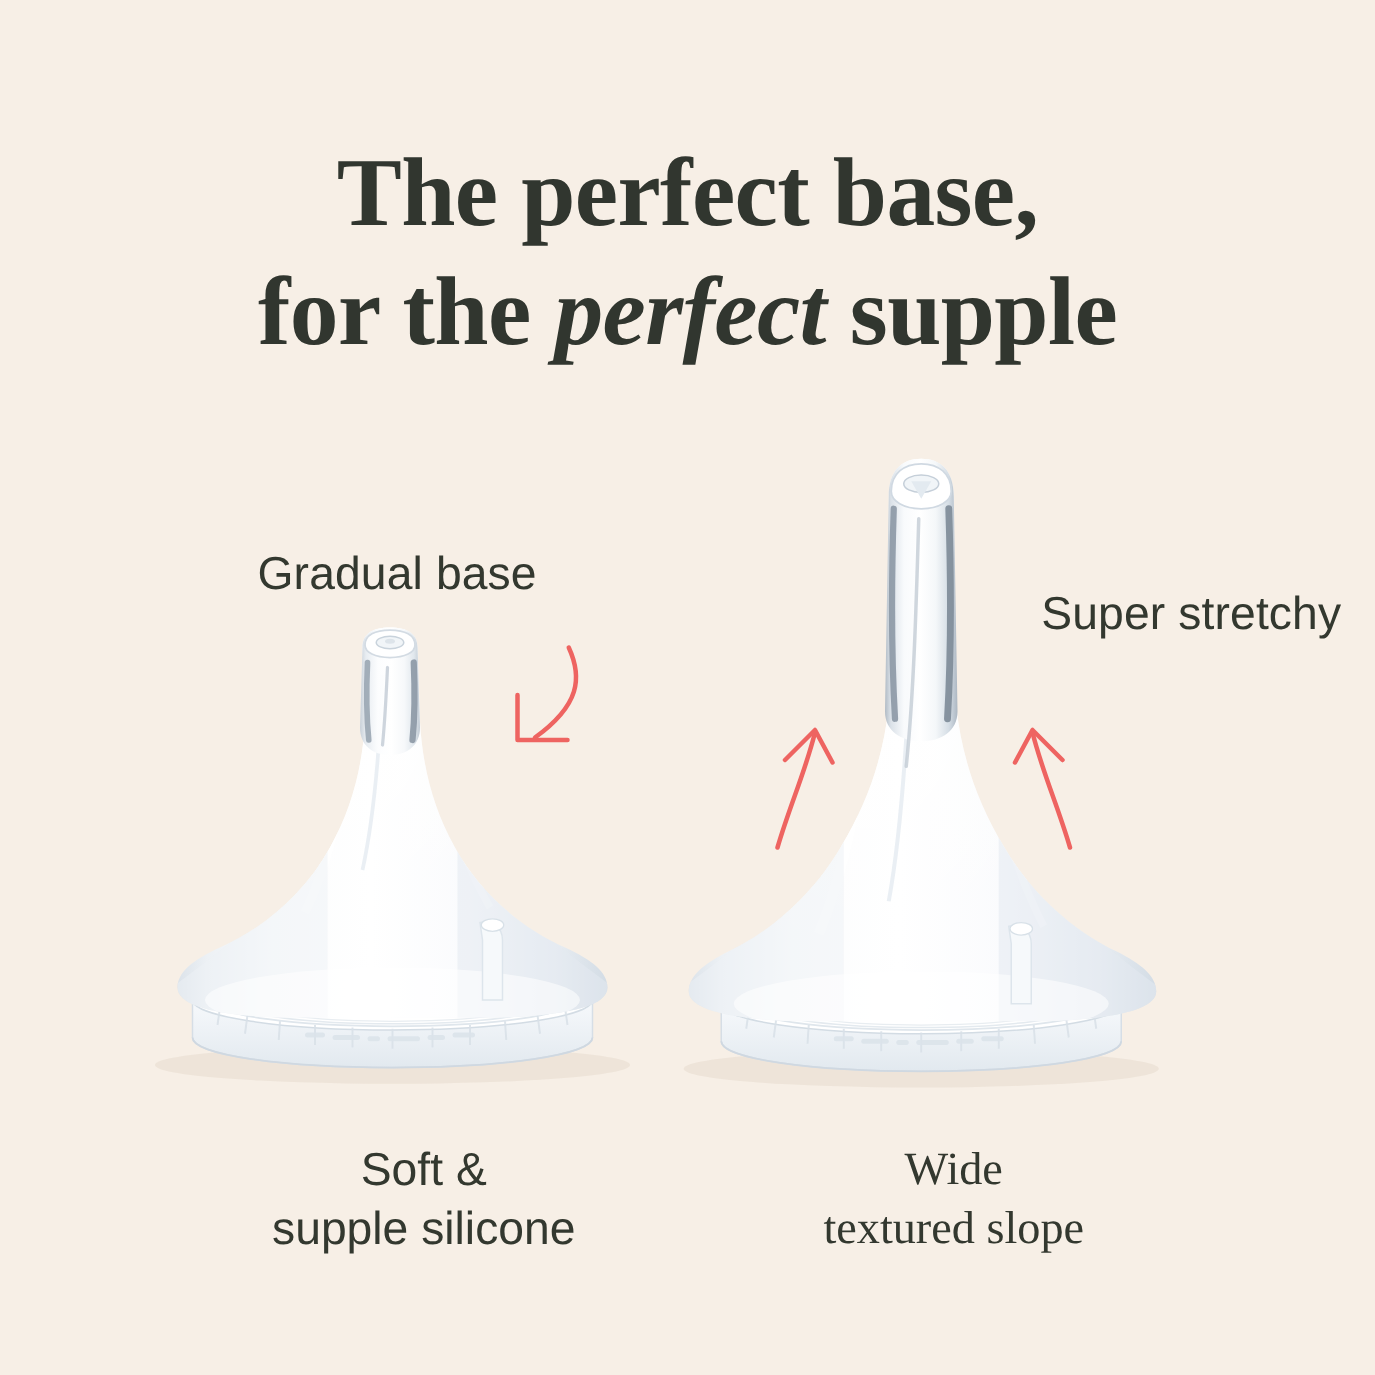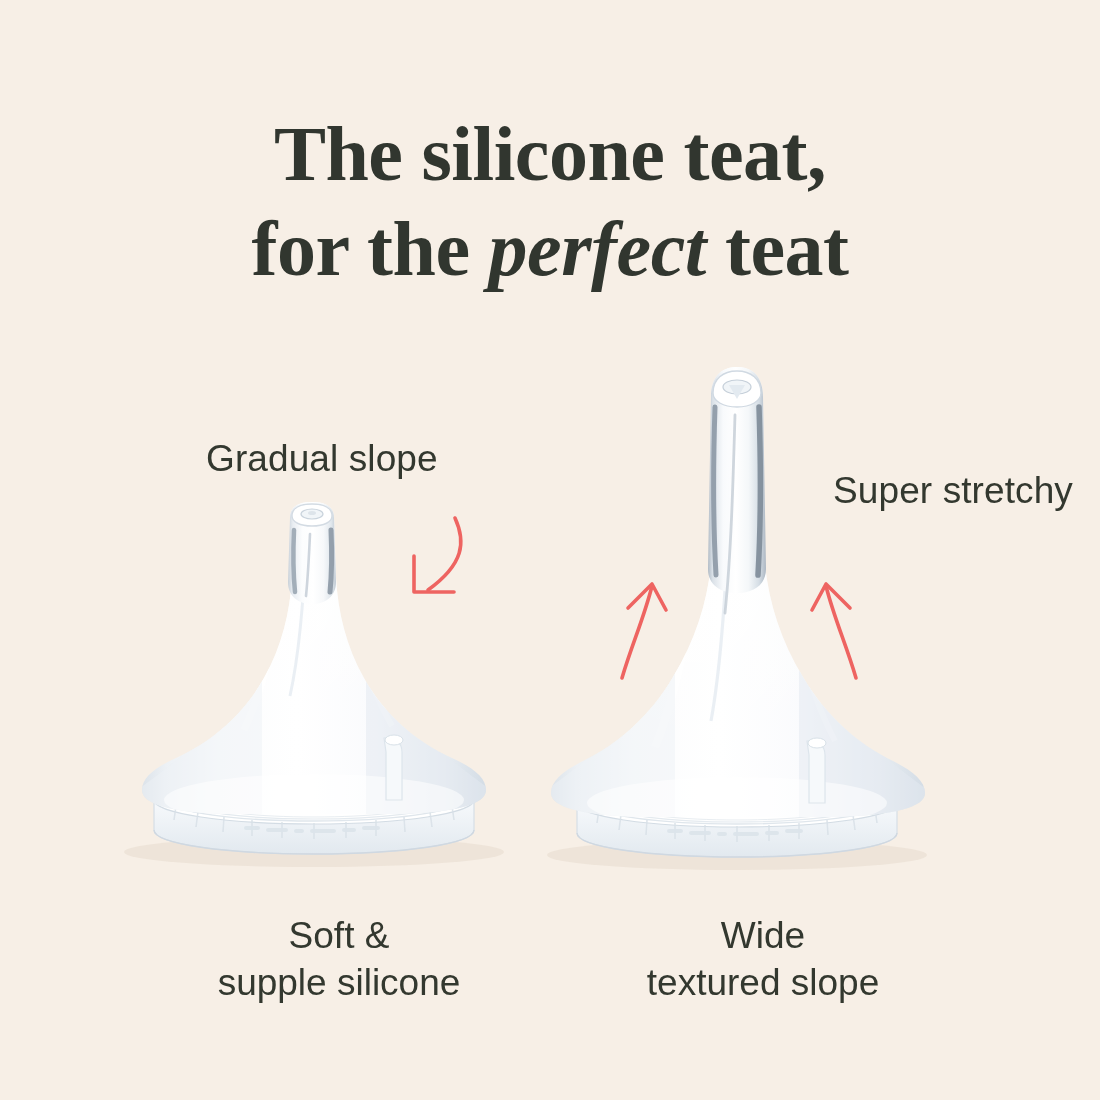--- a/index.html
+++ b/index.html
@@ -60,43 +60,43 @@
     font-family: "Liberation Sans", sans-serif;
     font-weight: 400;
     color: #33382F;
     font-size: 37px;
     line-height: 1.28;
     text-align: center;
     white-space: nowrap;
   }
   .caption .line { display: block; }
   .caption-left  { top: 912px; left: 94px;  width: 490px; }
-  .caption-right { top: 912px; left: 518px; width: 490px; }
+  .caption-right { top: 912px; left: 518px; width: 490px; font-family: Liberation Serif, serif; }
 
   
   .product { position: absolute; }
   .product svg { display: block; overflow: visible; }
   .product-left  { left: 140px; top: 500px; }
   .product-right { left: 545px; top: 355px; }
 
   
   .arrow { position: absolute; }
   .arrow svg { display: block; overflow: visible; }
   .arrow-gradual { left: 392px; top: 516px; }
   .arrow-left-up  { left: 618px; top: 572px; }
   .arrow-right-up { left: 800px; top: 572px; }
 </style>
 </head>
 <body>
 
 <div class="canvas">
 
   <h1 class="headline">
-    <span class="line">The silicone teat,</span>
-    <span class="line"><span>for the </span><span class="em">perfect</span><span> teat</span></span>
+    <span class="line">The perfect base,</span>
+    <span class="line"><span>for the </span><span class="em">perfect</span><span> supple</span></span>
   </h1>
 
   <div class="product product-left">
     <svg width="400" height="380" viewBox="0 0 400 380" xmlns="http://www.w3.org/2000/svg" aria-hidden="true">
       <defs>
         <linearGradient id="bodyL" x1="0" y1="0" x2="1" y2="0">
           <stop offset="0" stop-color="#DCE3EA"></stop>
           <stop offset="0.07" stop-color="#EDF1F5"></stop>
           <stop offset="0.22" stop-color="#FBFCFD"></stop>
           <stop offset="0.45" stop-color="#FFFFFF"></stop>
@@ -327,21 +327,21 @@
         <path d="M184,30 L200,30 L192,44 Z" fill="#E3EAF0"></path>
       </g>
 
       <g>
         <path d="M262,386 C272,384 280,390 280,400 L280,448 L264,448 L264,400 Z" fill="#F6F9FB" stroke="#DDE5EC" stroke-width="1.2"></path>
         <ellipse cx="272" cy="388" rx="9" ry="5" fill="#FFFFFF" stroke="#D8E1E8" stroke-width="1"></ellipse>
       </g>
     </svg>
   </div>
 
-  <div class="callout callout-gradual">Gradual slope</div>
+  <div class="callout callout-gradual">Gradual base</div>
 
   <div class="callout callout-stretchy">
     <span class="line">Super</span>
     <span class="line">stretchy</span>
   </div>
 
   <div class="arrow arrow-gradual">
     <svg width="80" height="90" viewBox="0 0 80 90" xmlns="http://www.w3.org/2000/svg" aria-hidden="true">
       <path d="M63,2 C74,26 72,48 36,74" fill="none" stroke="#EE6461" stroke-width="3.6" stroke-linecap="round"></path>
       <path d="M22,40 L22,76 L62,76" fill="none" stroke="#EE6461" stroke-width="3.6" stroke-linecap="round" stroke-linejoin="round"></path>

